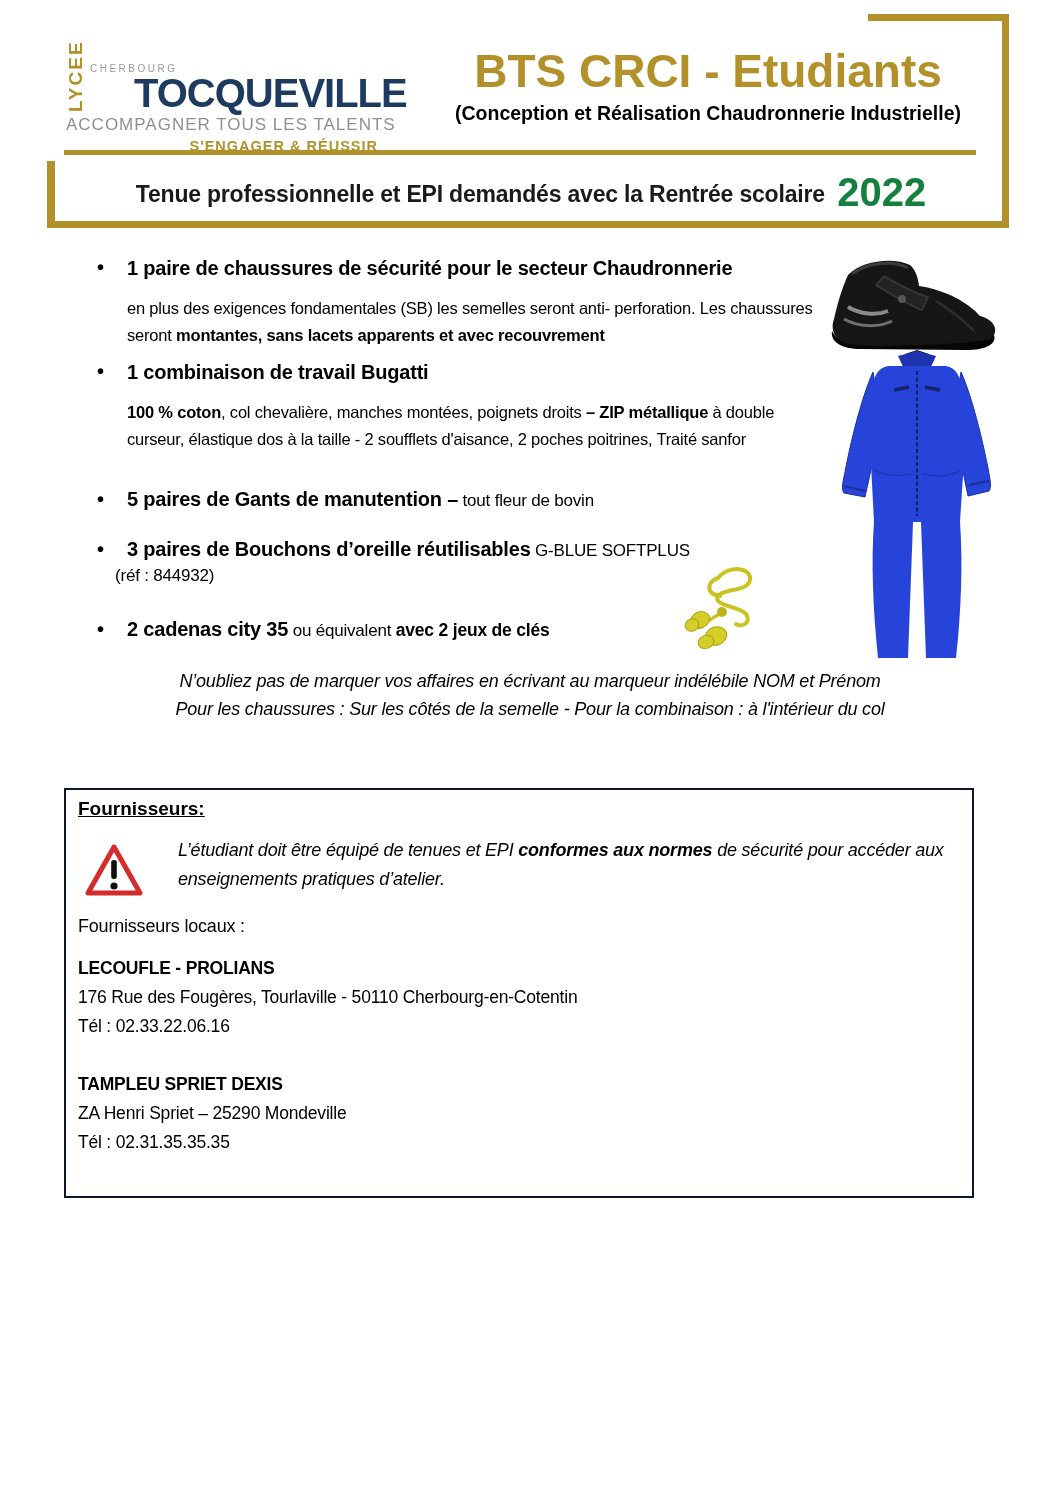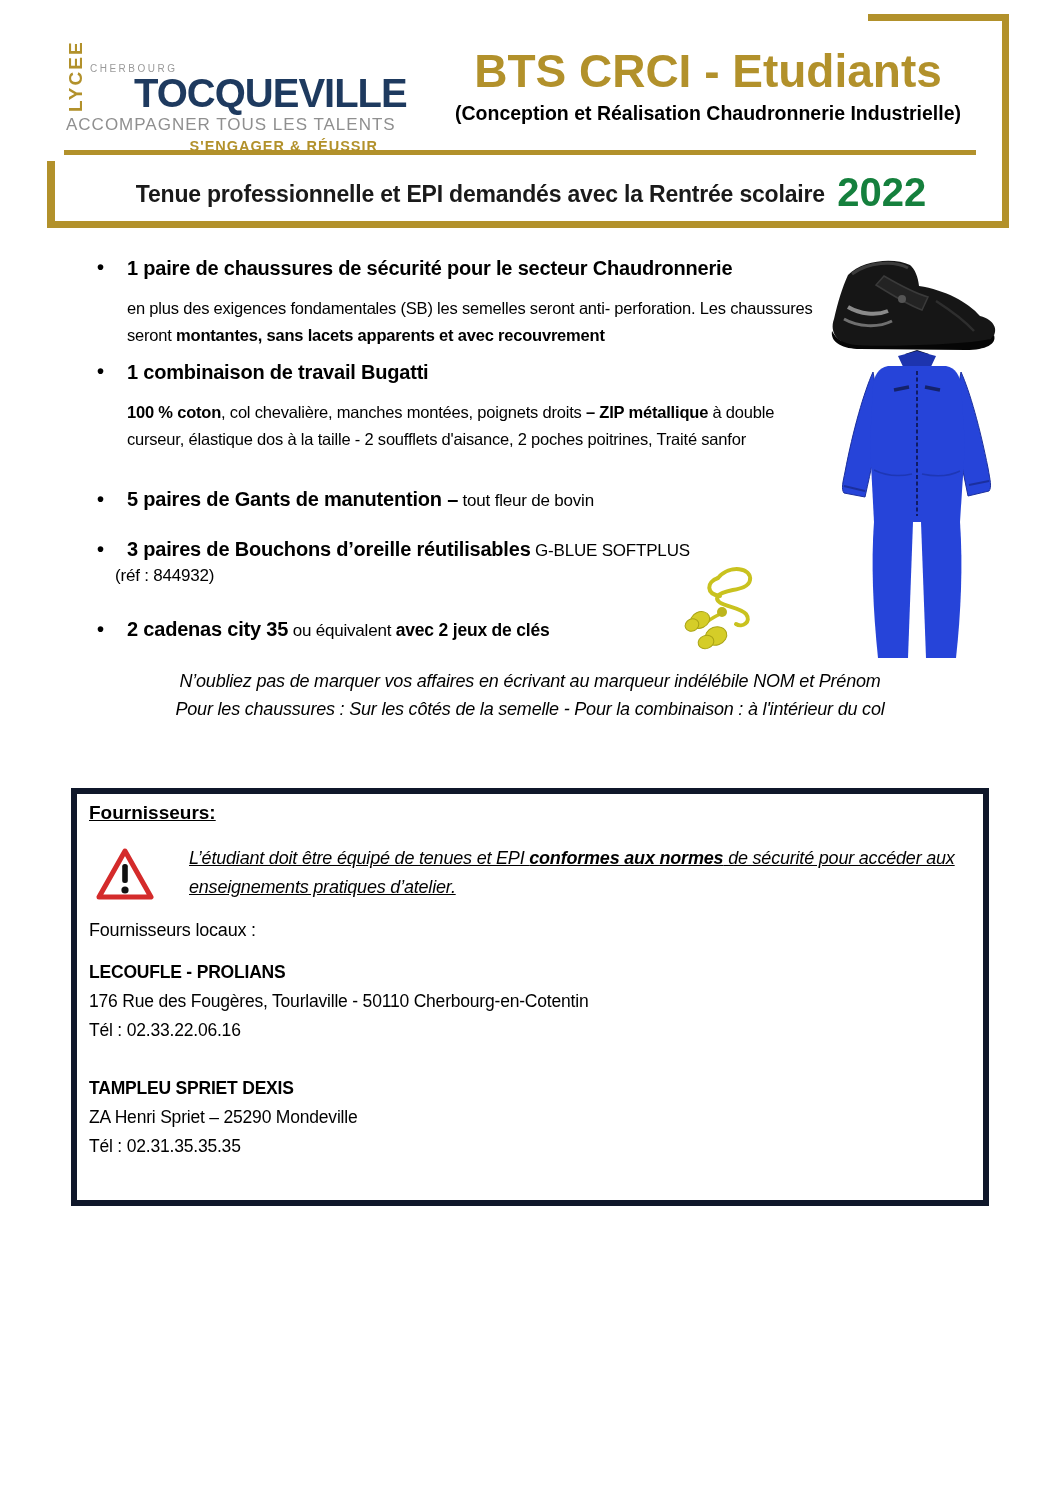--- a/index.html
+++ b/index.html
@@ -44,23 +44,23 @@
   .inline-title{font-size:20px;font-weight:bold;letter-spacing:-0.2px;}
   .inline-reg{font-size:17px;font-weight:normal;letter-spacing:-0.2px;}
   .inline-bold-sm{font-size:17.5px;font-weight:bold;letter-spacing:-0.2px;}
   .ref-line{font-size:17px;margin-top:5px;margin-left:-12px;letter-spacing:-0.2px;}
   
   .note{position:absolute;left:70px;top:668px;width:920px;text-align:center;
         font-style:italic;font-size:18px;line-height:1.55;letter-spacing:-0.2px;}
   
   .img-abs{position:absolute;}
   
-  .sup-box{position:absolute;left:71px;top:788px;width:906px;height:406px;border:6px solid #0f172a;}
+  .sup-box{position:absolute;left:64px;top:788px;width:906px;height:406px;border:2px solid #0f172a;}
   .sup-heading{position:absolute;left:12px;top:8px;font-size:19px;font-weight:bold;text-decoration:underline;}
-  .warn-row{position:absolute;left:18px;top:46px;display:flex;align-items:flex-end;text-decoration:underline;}
+  .warn-row{position:absolute;left:18px;top:46px;display:flex;align-items:flex-start;}
   .warn-icon{flex:0 0 auto;margin-top:6px;}
   .warn-text{margin-left:34px;width:792px;font-style:italic;font-size:18px;line-height:1.6;letter-spacing:-0.2px;}
   .local-label{position:absolute;left:12px;top:126px;font-size:18px;letter-spacing:-0.2px;}
   .supplier{position:absolute;left:12px;font-size:17.5px;line-height:1.65;letter-spacing:-0.2px;}
   .supplier .sname{font-weight:bold;}
   .supplier-1{top:164px;}
   .supplier-2{top:280px;}
 </style>
 </head>
 <body>

